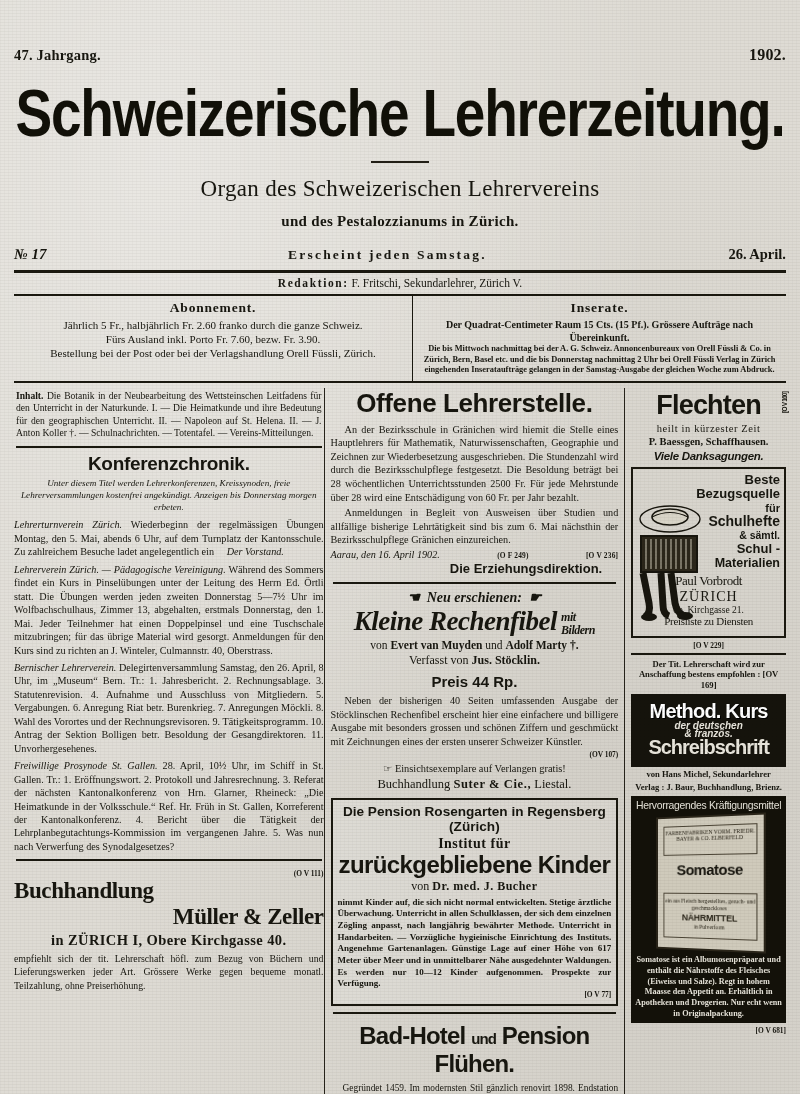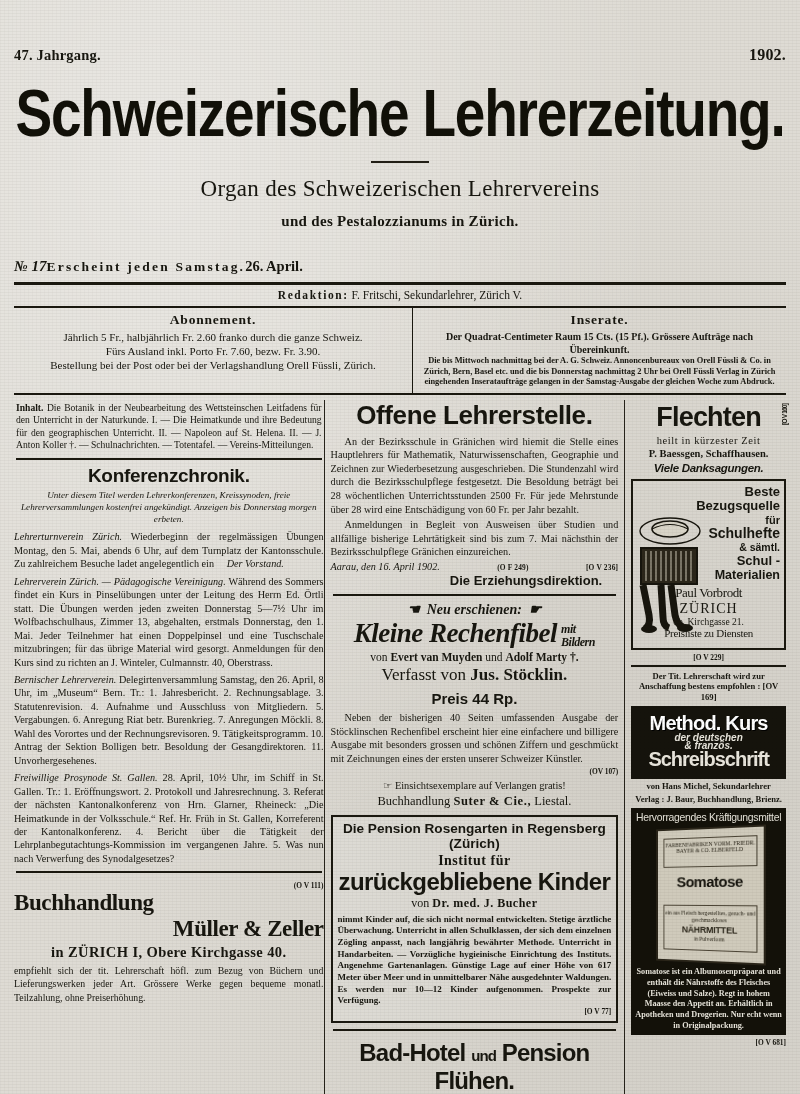--- a/index.html
+++ b/index.html
@@ -43,21 +43,21 @@
     letter-spacing:-1.2px;
     margin:16px 0 0 0;
     transform:scaleY(1.22);
     transform-origin:center top;
     color:#111008;
   }
   .titlerule{width:58px;height:2px;background:#221f16;margin:26px auto 0;}
   .subtitle1{text-align:center;font-size:23px;margin-top:13px;letter-spacing:.3px;}
   .subtitle2{text-align:center;font-size:15px;font-weight:bold;margin-top:11px;letter-spacing:.3px;}
 
-  .issueline{display:flex;justify-content:flex-start;align-items:baseline;margin-top:28px;font-size:14px;}
+  .issueline{display:flex;justify-content:space-between;align-items:baseline;margin-top:16px;font-size:14px;}
   .issueline .no{font-style:italic;font-weight:bold;font-size:15px;}
   .issueline .mid{font-weight:bold;letter-spacing:2.2px;font-size:13.5px;}
   .issueline .date{font-weight:bold;font-size:14.5px;}
 
   .thickrule{height:3px;background:#1a180f;margin-top:7px;}
 
   .redaktion{text-align:center;font-size:11.5px;margin:4px 0 5px;}
   .redaktion b{letter-spacing:1.6px;}
 
   
@@ -101,21 +101,21 @@
   .aarau .it{font-style:italic;}
   .ref{font-size:7.4px;font-weight:bold;letter-spacing:.2px;}
   .erzdir{text-align:right;font-weight:bold;font-size:13px;font-family:"Liberation Sans",sans-serif;margin-top:1px;padding-right:16px;}
 
   .neuersch{text-align:center;font-style:italic;font-weight:bold;font-size:14px;margin:4px 0 1px;}
   .fibel{text-align:center;font-family:"Liberation Serif",serif;font-weight:bold;font-style:italic;
          font-size:27px;letter-spacing:-.5px;line-height:1;margin:2px 0 1px;}
   .fibel .small{font-size:12px;display:inline-block;text-align:left;line-height:1.05;vertical-align:middle;margin-left:4px;}
   .byline{text-align:center;font-size:11.5px;margin-top:3px;}
   .byline b{font-weight:bold;}
-  .byline2{text-align:center;font-size:17px;margin-top:2px;}
+  .byline2{text-align:center;font-size:12px;margin-top:2px;}
   .preis{text-align:center;font-family:"Liberation Sans",sans-serif;font-weight:bold;font-size:15px;margin:5px 0 4px;}
   .suter{text-align:center;font-size:12.5px;margin-top:3px;}
   .suter b{font-weight:bold;letter-spacing:.6px;}
   .einsicht{text-align:center;font-size:10.4px;margin-top:3px;}
 
   .adbox{border:2.5px solid #1a180f;padding:4px 5px 5px;margin-top:6px;background:rgba(255,255,255,.12);}
   .pension-h{text-align:center;font-family:"Liberation Sans",sans-serif;font-weight:bold;font-size:13.6px;}
   .inst{text-align:center;font-weight:bold;font-size:14px;margin-top:2px;letter-spacing:.5px;}
   .zrk{text-align:center;font-family:"Liberation Sans",sans-serif;font-weight:bold;font-size:24px;letter-spacing:-.6px;line-height:1.05;}
   .vond{text-align:center;font-size:12px;margin-top:1px;}
@@ -262,21 +262,21 @@
         <div class="bh2">Müller &amp; Zeller</div>
         <div class="bh3">in ZÜRICH I, Obere Kirchgasse 40.</div>
         <div class="bh4">empfiehlt sich der tit. Lehrerschaft höfl. zum Bezug von Büchern und Lieferungswerken jeder Art. Grössere Werke gegen bequeme monatl. Teilzahlung, ohne Preiserhöhung.</div>
       </div>
     </div>
 
     <div class="col col2">
 
       <div class="offene">Offene Lehrerstelle.</div>
       <div class="p-just">An der Bezirksschule in Gränichen wird hiemit die Stelle eines Hauptlehrers für Mathematik, Naturwissenschaften, Geographie und Zeichnen zur Wiederbesetzung ausgeschrieben. Die Stundenzahl wird durch die Bezirksschulpflege festgesetzt. Die Besoldung beträgt bei 28 wöchentlichen Unterrichtsstunden 2500 Fr. Für jede Mehrstunde über 28 wird eine Entschädigung von 60 Fr. per Jahr bezahlt.</div>
-      <div class="p-just">Anmeldungen in Begleit von Ausweisen über Studien und allfällige bisherige Lehrtätigkeit sind bis zum 7. Mai nächsthin der Bezirksschulpflege Gränichen einzureichen.</div>
+      <div class="p-just">Anmeldungen in Begleit von Ausweisen über Studien und allfällige bisherige Lehrtätigkeit sind bis zum 6. Mai nächsthin der Bezirksschulpflege Gränichen einzureichen.</div>
       <div class="aarau">
         <span class="it">Aarau, den 16. April 1902.</span>
         <span class="ref">(O F 249)</span>
         <span class="ref">[O V 236]</span>
       </div>
       <div class="erzdir">Die Erziehungsdirektion.</div>
 
       <div class="rule2"></div>
 
       <div>

